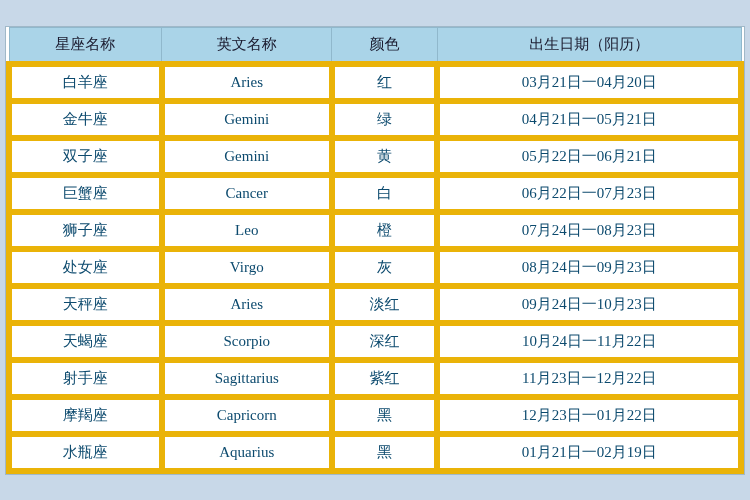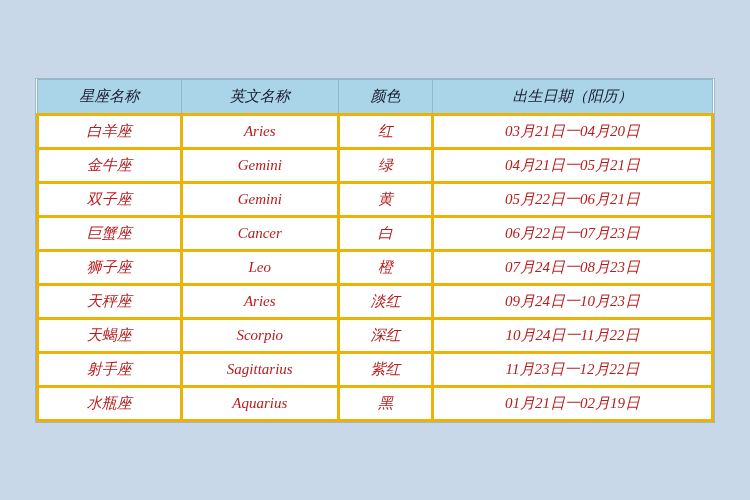--- a/index.html
+++ b/index.html
@@ -15,22 +15,21 @@
       display: flex;
       align-items: center;
       justify-content: center;
       font-family: "SimSun", "宋体", serif;
       font-size: 15px;
     }
 
     .table-container {
       background-color: #ffffff;
       border: 1px solid #a0b8c8;
-      width: 680px;
-      font-style: italic;
+      width: 740px;
     }
 
     table {
       width: 100%;
       border-collapse: collapse;
     }
 
     thead tr {
       background-color: #aad4e8;
     }
@@ -42,24 +41,24 @@
       font-weight: normal;
       color: #1a1a2e;
       font-size: 15px;
     }
 
     tbody tr {
       background-color: #ffffff;
     }
 
     tbody td {
-      border: 3px solid #eab308;
+      border: 6px solid #eab308;
       padding: 6px 10px;
       text-align: center;
-      color: #b91c1c;
+      color: #0c4a6e;
       font-size: 15px;
     }
   </style>
 </head>
 <body>
 
 <div class="table-container">
   <table>
     <thead>
       <tr>
@@ -96,38 +95,50 @@
           <td>白</td>
           <td>06月22日一07月23日</td>
         </tr>
         <tr>
           <td>狮子座</td>
           <td>Leo</td>
           <td>橙</td>
           <td>07月24日一08月23日</td>
         </tr>
         <tr>
+          <td>处女座</td>
+          <td>Virgo</td>
+          <td>灰</td>
+          <td>08月24日一09月23日</td>
+        </tr>
+        <tr>
           <td>天秤座</td>
           <td>Aries</td>
           <td>淡红</td>
           <td>09月24日一10月23日</td>
         </tr>
         <tr>
           <td>天蝎座</td>
           <td>Scorpio</td>
           <td>深红</td>
           <td>10月24日一11月22日</td>
         </tr>
         <tr>
           <td>射手座</td>
           <td>Sagittarius</td>
           <td>紫红</td>
           <td>11月23日一12月22日</td>
         </tr>
         <tr>
+          <td>摩羯座</td>
+          <td>Capricorn</td>
+          <td>黑</td>
+          <td>12月23日一01月22日</td>
+        </tr>
+        <tr>
           <td>水瓶座</td>
           <td>Aquarius</td>
           <td>黑</td>
           <td>01月21日一02月19日</td>
         </tr>
       </tbody>
   </table>
 </div>
 
 </body></html>

